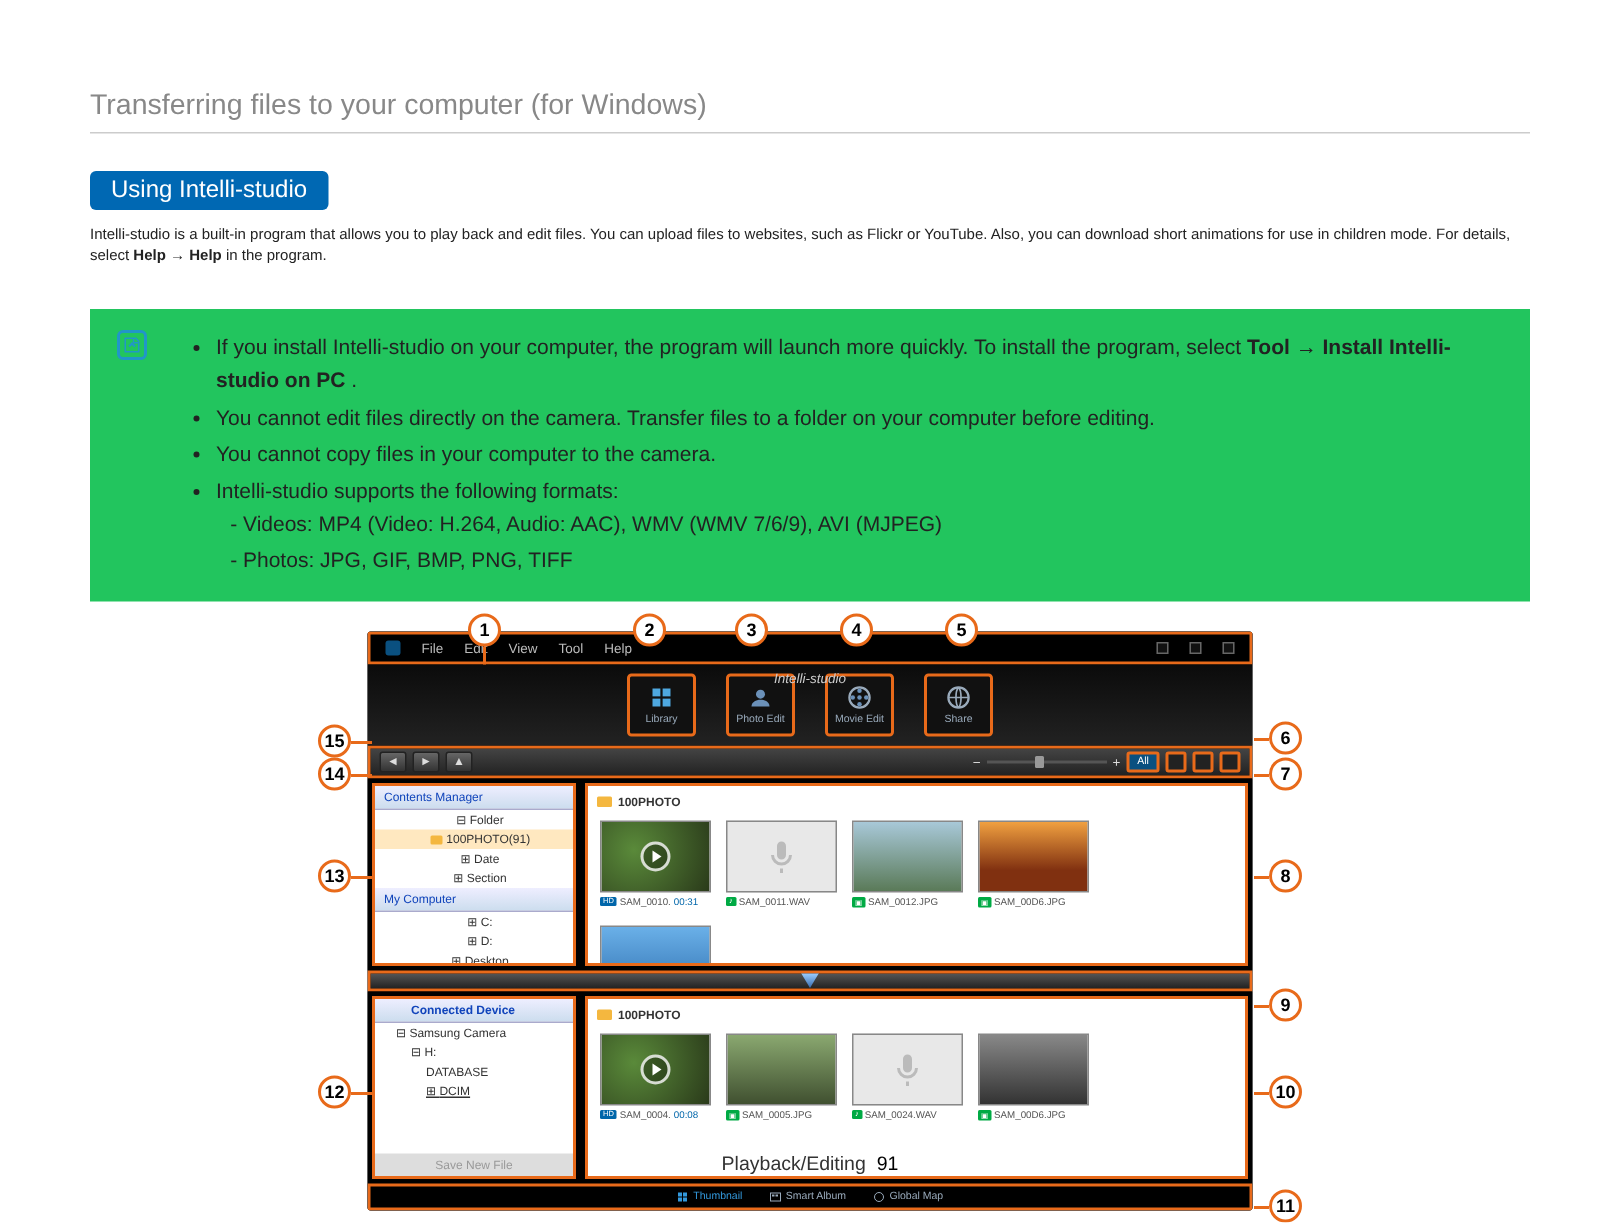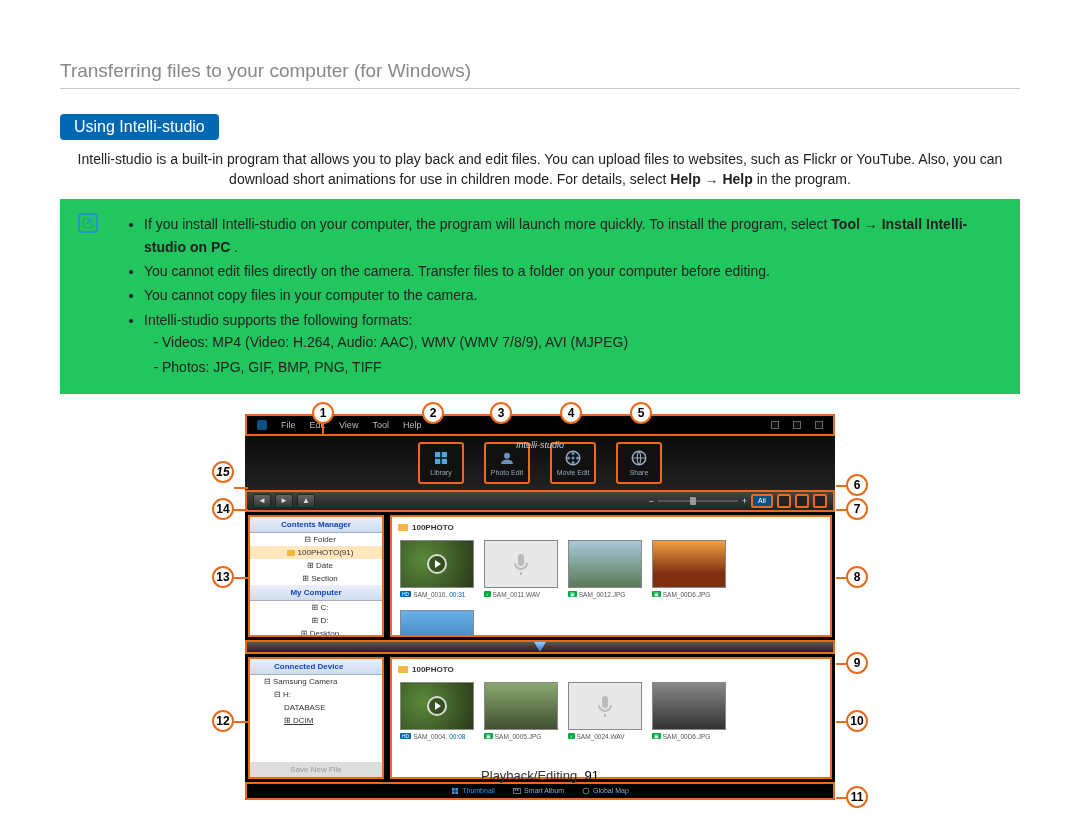--- a/index.html
+++ b/index.html
@@ -23,24 +23,23 @@
   .section-badge {
     display: inline-block;
     background: #0068b3;
     color: #fff;
     font-size: 16px;
     padding: 4px 14px;
     border-radius: 4px;
     margin-bottom: 10px;
   }
   .intro-text {
-    font-size: 14px;
+    font-size: 10px;
     line-height: 1.4;
-    margin-bottom: 10px;
-    text-align: center;
+    margin-bottom: 28px;
   }
   .note-box {
     background: #22c55e;
     padding: 14px 20px 14px 70px;
     position: relative;
     font-size: 14px;
     line-height: 1.6;
   }
   .note-icon {
     position: absolute;
@@ -177,21 +176,21 @@
   }
   .side {
     width: 136px;
     background: #fff;
     border: 2px solid #e86a1a;
     font-size: 8px;
     color: #333;
     overflow: hidden;
     margin: 3px;
   }
-  .side .hdr { background: linear-gradient(#eef,#cde); color: #14b; font-weight: bold; padding: 3px 6px; border-bottom: 1px solid #aac; text-align: center; }
+  .side .hdr { background: linear-gradient(#eef,#cde); color: #14b; font-weight: normal; padding: 3px 6px; border-bottom: 1px solid #aac; }
   .side .row { padding: 2px 6px 2px 14px; display: flex; justify-content: center; }
   .side .row.sel { background: #ffe8c0; }
   .side .folder-ico { display: inline-block; width: 8px; height: 6px; background: #f4b73f; border-radius: 1px; margin-right: 3px; vertical-align: middle; }
   .content {
     flex: 1;
     background: #fff;
     border: 2px solid #e86a1a;
     margin: 3px;
     padding: 4px;
     font-size: 8px;
@@ -305,37 +304,37 @@
       <b>Tool</b>
       <span> → </span>
       <b>Install Intelli-studio on PC</b>
       <span>.</span>
     </li>
     <li>You cannot edit files directly on the camera. Transfer files to a folder on your computer before editing.</li>
     <li>You cannot copy files in your computer to the camera.</li>
     <li>
       <span>Intelli-studio supports the following formats:</span>
       <ul>
-        <li>Videos: MP4 (Video: H.264, Audio: AAC), WMV (WMV 7/8/9), AVI (MJPEG)</li>
+        <li>Videos: MP4 (Video: H.264, Audio: AAC), WMV (WMV 7/6/9), AVI (MJPEG)</li>
         <li>Photos: JPG, GIF, BMP, PNG, TIFF</li>
       </ul>
     </li>
   </ul>
 </div>
 
 <div class="app-wrap">
 
   <div class="callout" style="left: 82px; top: -12px;">1</div>
   <div class="cline" style="left: 92px; top: 10px; width: 2px; height: 12px;"></div>
   <div class="callout" style="left: 192px; top: -12px;">2</div>
   <div class="callout" style="left: 260px; top: -12px;">3</div>
   <div class="callout" style="left: 330px; top: -12px;">4</div>
   <div class="callout" style="left: 400px; top: -12px;">5</div>
 
-  <div class="callout" style="left: -18px; top: 47px; font-style: italic;">15</div>
+  <div class="callout" style="left: -18px; top: 62px;">15</div>
   <div class="cline" style="left: 4px; top: 73px; width: 14px; height: 2px;"></div>
   <div class="callout" style="left: -18px; top: 84px;">14</div>
   <div class="cline" style="left: 4px; top: 95px; width: 14px; height: 2px;"></div>
   <div class="callout" style="left: -18px; top: 152px;">13</div>
   <div class="cline" style="left: 4px; top: 163px; width: 14px; height: 2px;"></div>
   <div class="callout" style="left: -18px; top: 296px;">12</div>
   <div class="cline" style="left: 4px; top: 307px; width: 14px; height: 2px;"></div>
 
   <div class="callout" style="right: -18px; top: 60px;">6</div>
   <div class="cline" style="right: 4px; top: 71px; width: 10px; height: 2px;"></div>

